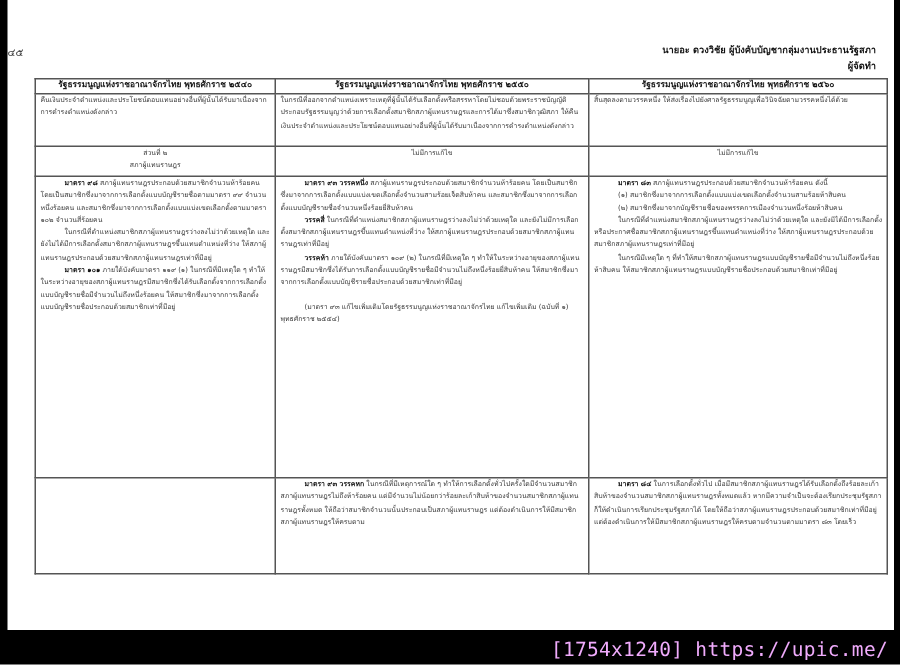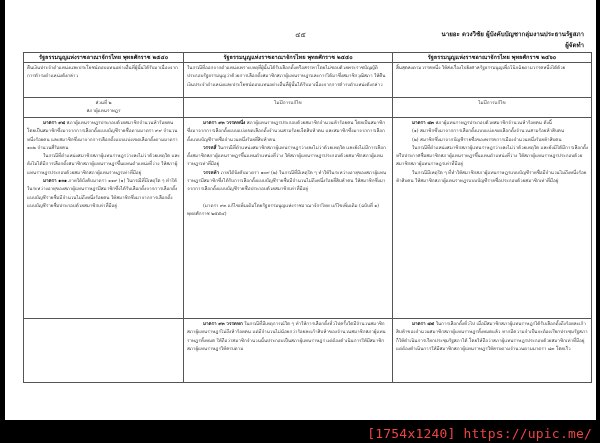--- a/index.html
+++ b/index.html
@@ -4,21 +4,21 @@
 <style>
   html, body { margin:0; padding:0; }
   body {
     width:600px; height:443px; background:#000; position:relative; overflow:hidden;
     font-family: "DejaVu Sans", sans-serif; color:#222;
   }
   .page {
     position:absolute; left:5px; top:0; width:591px; height:420px; background:#fff;
   }
   .page-number {
-    position:absolute; left:0; width:100%; top:29px; text-align:center;
+    position:absolute; left:0; width:100%; top:29px; 
     font-size:7px; color:#333;font-family:Liberation Mono, monospace;
   }
   .author {
     position:absolute; right:12px; top:28px; text-align:right;
     font-size:6.2px; font-weight:bold; color:#111; line-height:11px;
   }
   table.cmp {
     position:absolute; left:18px; top:52px; width:568px;
     border-collapse:collapse; table-layout:fixed;
     font-size:4.6px; line-height:8.3px; color:#333;
@@ -29,21 +29,21 @@
   }
   table.cmp th {
     font-size:5.6px; font-weight:bold; text-align:center; color:#111;
     height:9px; line-height:9px; padding:0 2px;
   }
   .center { text-align:center; }
   .indent { text-indent:16px; }
   .b { font-weight:bold; color:#111; }
   .note { margin-top:8px; }
   .watermark {
-    position:absolute; right:8px; bottom:2px; color:#ef4444;
+    position:absolute; right:8px; bottom:2px; color:#f0abfc;
     font-family:"DejaVu Sans Mono", monospace; font-size:13px; letter-spacing:0.2px;
   }
   .row-h1 { height:35px; }
   .row-h2 { height:20px; }
   .row-h3 { height:201px; }
   .row-h4 { height:64px; }
   p { margin:0; }
 </style>
 </head>
 <body>

